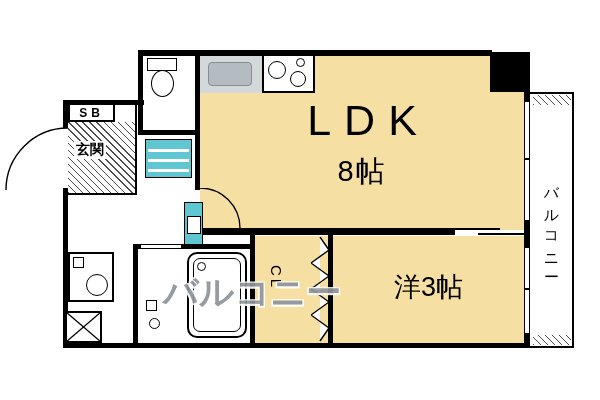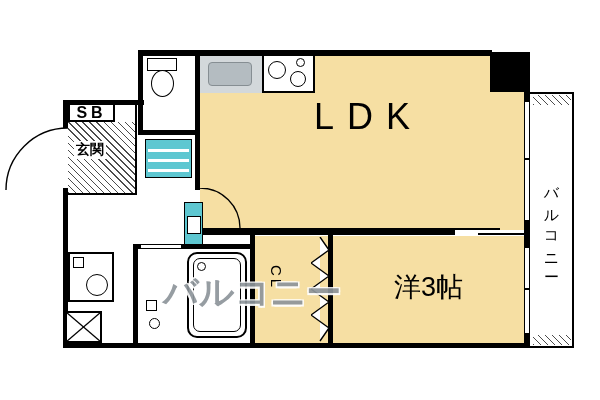--- a/index.html
+++ b/index.html
@@ -63,21 +63,21 @@
 
   <div class="wall" style="left:133px;top:244px;width:122px;height:5px"></div>
   <div class="abs" style="left:141px;top:244px;width:40px;height:5px;background:#fff;border-top:1px solid #000;border-bottom:1px solid #000"></div>
   <div class="wall" style="left:133px;top:244px;width:5px;height:99px"></div>
   <div class="wall" style="left:250px;top:229px;width:5px;height:114px"></div>
   <div class="wall" style="left:328px;top:235px;width:5px;height:108px"></div>
 
   <div class="wall" style="left:135px;top:103px;width:2px;height:92px"></div>
   <div class="wall" style="left:68px;top:193px;width:67px;height:2px"></div>
 
-  <div class="abs" style="left:68px;top:103px;width:47px;height:19px;background:#fff;border:2px solid #000;display:flex;align-items:center;justify-content:center;font-size:16px;font-weight:700;letter-spacing:4px">
+  <div class="abs" style="left:68px;top:103px;width:47px;height:19px;background:#fff;border:2px solid #000;display:flex;align-items:center;justify-content:center;font-size:12px;font-weight:700;letter-spacing:4px">
       <span>SB</span>
     </div>
   <div class="abs hatch" style="left:68px;top:122px;width:67px;height:71px"></div>
   <div class="label" style="left:74px;top:141px;font-size:14px;font-weight:700;background:#fff;padding:0 2px">玄関</div>
   <svg class="abs" style="left:2px;top:124px" width="68" height="68" viewBox="0 0 68 68">
     <path d="M66 4 A62 62 0 0 0 4 66" fill="none" stroke="#000" stroke-width="1.4"></path>
   </svg>
 
   <div class="fixture" style="left:147px;top:58px;width:30px;height:13px"></div>
   <div class="fixture" style="left:151px;top:70px;width:23px;height:27px;border-radius:50% 50% 50% 50%"></div>
@@ -120,19 +120,20 @@
   <div class="wall" style="left:262px;top:56px;width:2px;height:37px"></div>
   <div class="abs" style="left:268px;top:61px;width:18px;height:18px;border:1.5px solid #000;border-radius:50%;background:#fff"></div>
   <div class="abs" style="left:290px;top:71px;width:16px;height:16px;border:1.5px solid #000;border-radius:50%;background:#fff"></div>
   <div class="abs" style="left:296px;top:58px;width:9px;height:9px;border:1.2px solid #000;border-radius:50%;background:#fff"></div>
 
   <svg class="abs" style="left:200px;top:188px" width="42" height="42" viewBox="0 0 42 42">
     <path d="M0 0 A40 40 0 0 1 40 40" fill="none" stroke="#000" stroke-width="1.3"></path>
   </svg>
 
   <div class="label" style="left:200px;top:96px;width:324px;text-align:center">
-    <div style="font-size:36px;letter-spacing:13px;padding-left:13px;font-weight:500">LDK</div>
+    <div style="font-size:43px;letter-spacing:13px;padding-left:13px;font-weight:500">LDK</div>
+    <div style="font-size:29px;margin-top:7px;letter-spacing:2px">8帖</div>
   </div>
   <div class="label" style="left:333px;top:269px;width:191px;text-align:center;font-size:27px">洋3帖</div>
 
   <div class="watermark">バルコニー</div>
 
 </div>
 
 </body></html>

